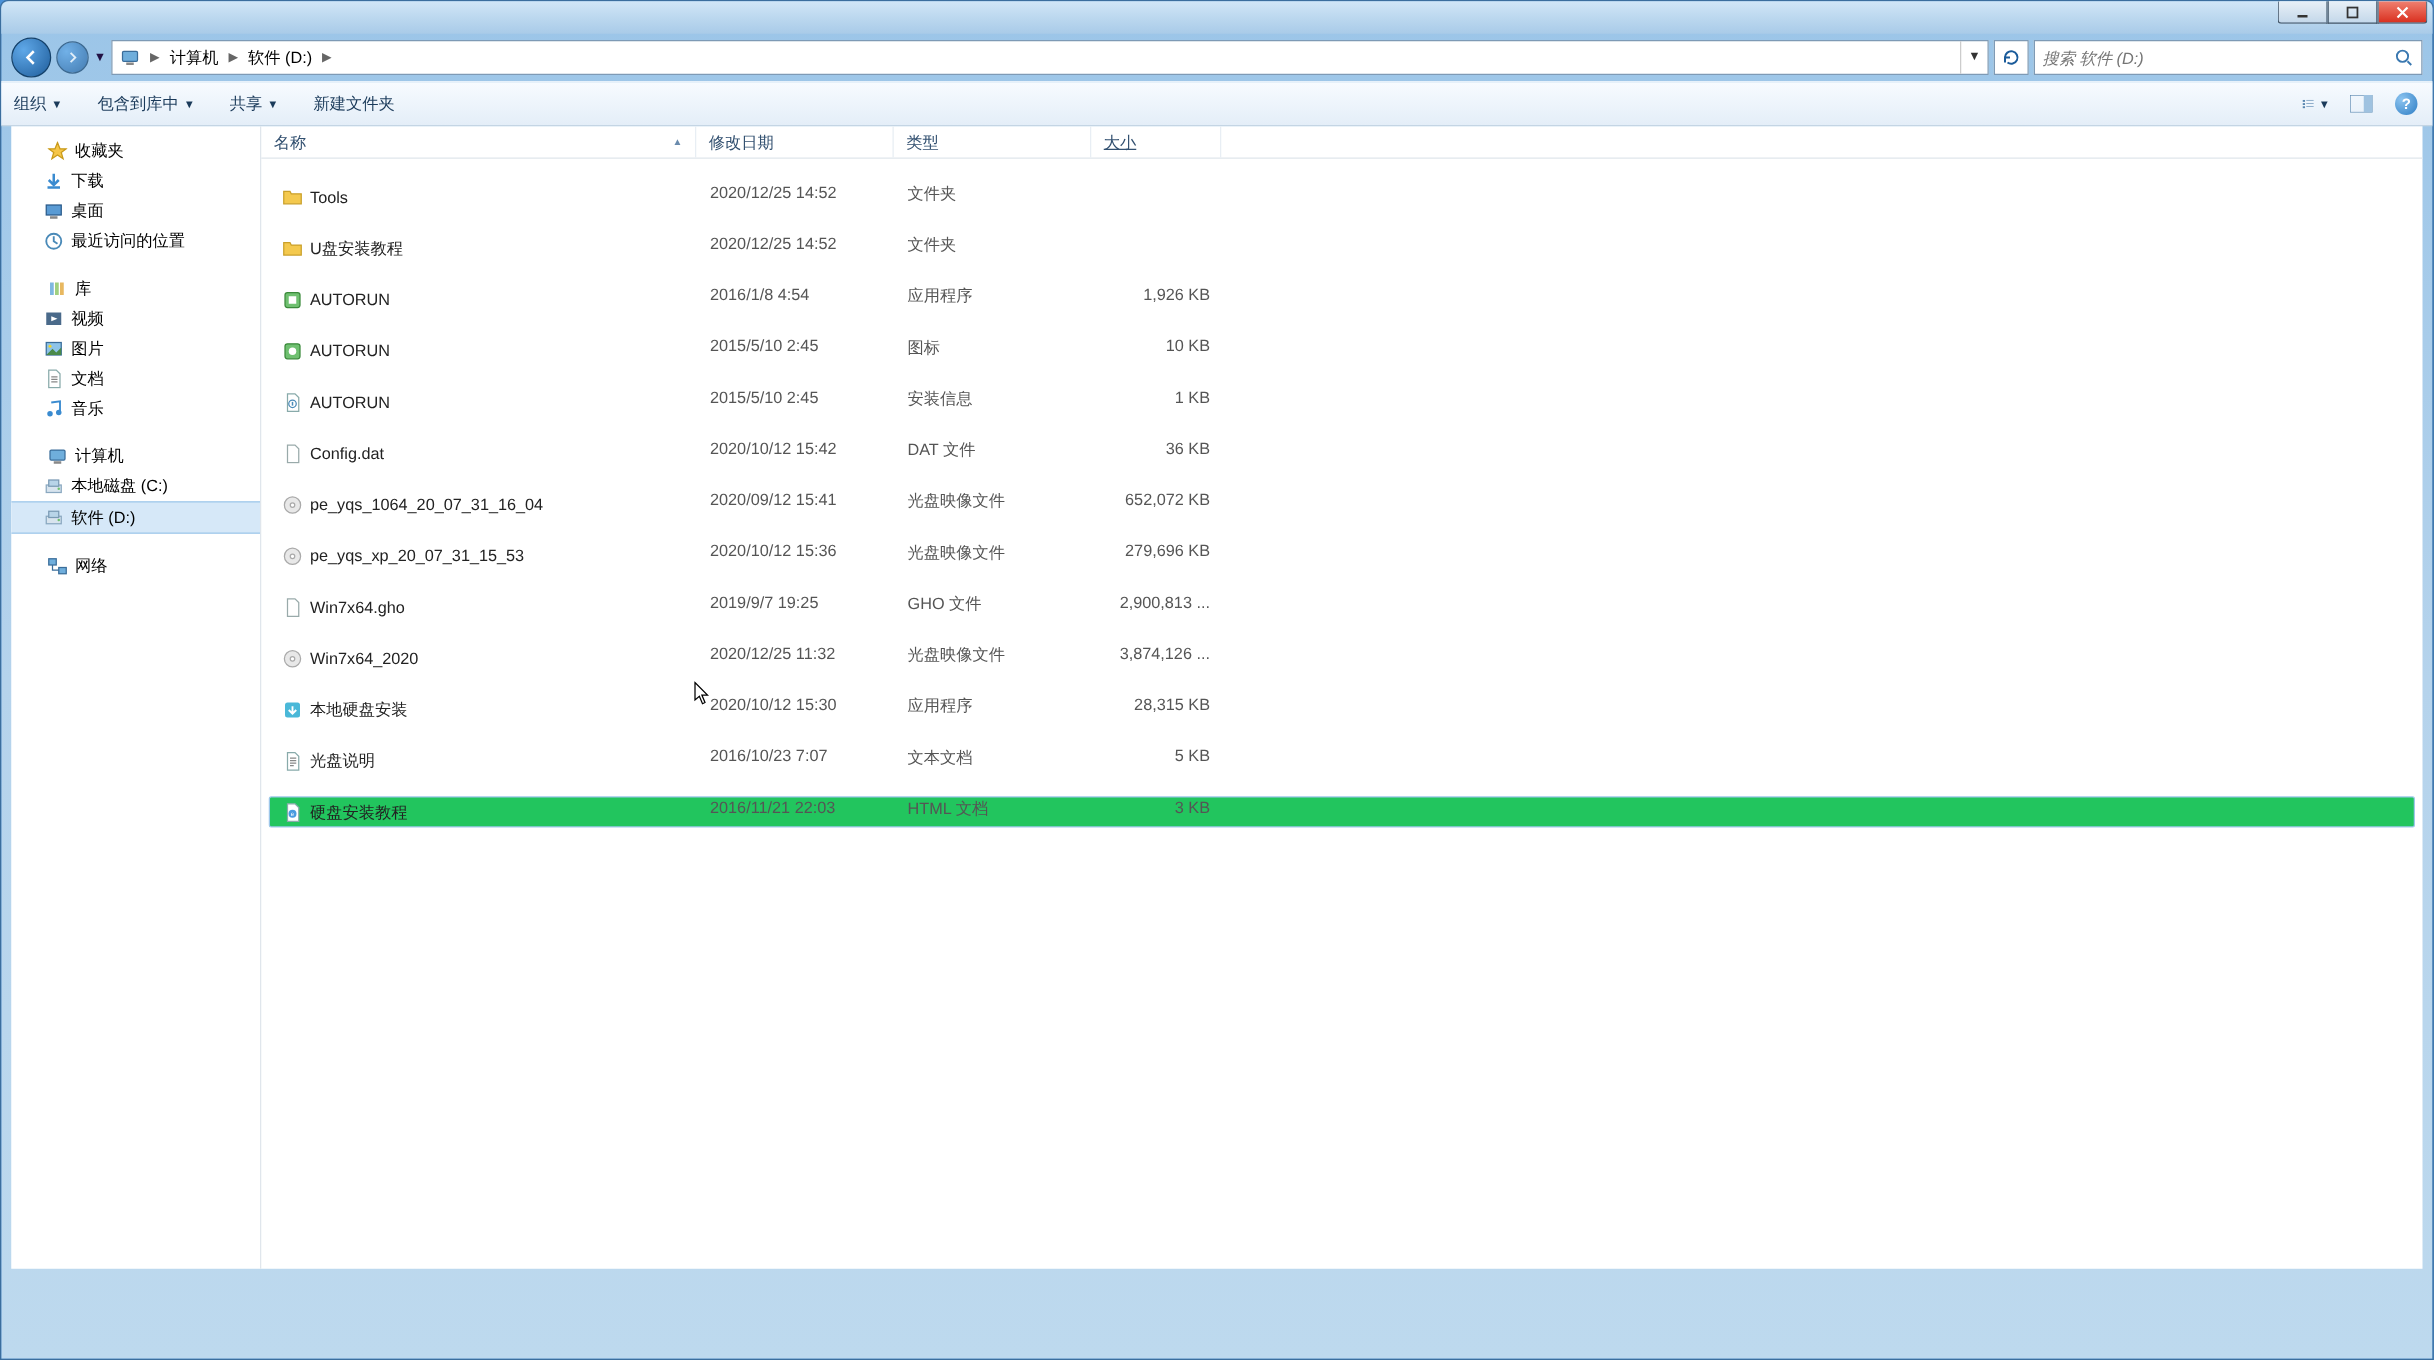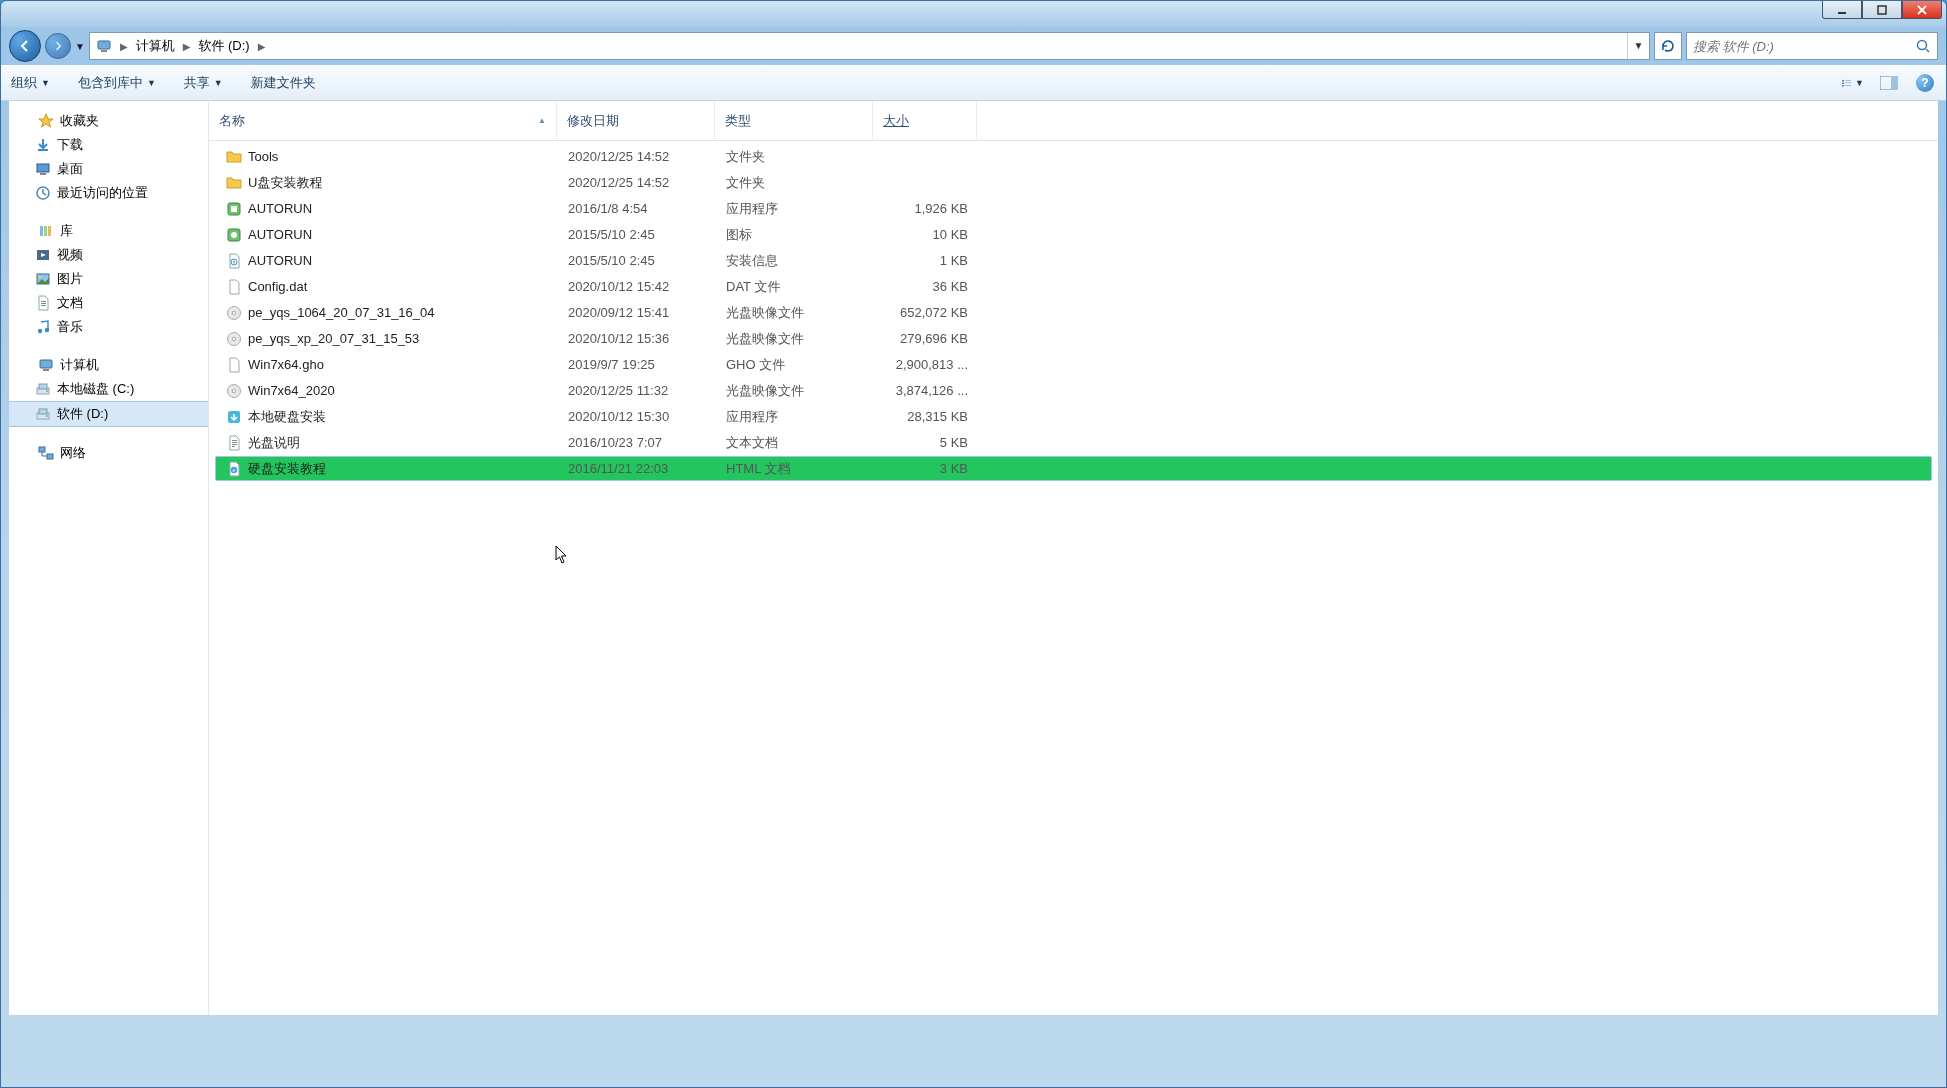--- a/index.html
+++ b/index.html
@@ -75,21 +75,21 @@
 .addr-drop { width: 22px; text-align: center; color: #333; border-left: 1px solid #ccc; height: 100%; line-height: 26px; font-size: 10px; }
 .refresh-btn {
   width: 28px; height: 28px;
   background: #fff;
   border: 1px solid #7e9ab5;
   display: flex; align-items: center; justify-content: center;
 }
 .refresh-btn svg { stroke: #1a5b9a; fill: none; }
 
 .searchbar {
-  width: 252px; height: 28px;
+  width: 311px; height: 28px;
   background: #fff;
   border: 1px solid #7e9ab5;
   display: flex; align-items: center;
   padding: 0 6px;
 }
 .searchbar input {
   flex: 1; border: none; outline: none;
   font-style: italic; color: #888; font-size: 13px;
   background: transparent;
 }
@@ -141,40 +141,39 @@
   gap: 6px;
   cursor: default;
 }
 .sb-head { padding-left: 29px; }
 .sb-item.selected { background: #d6e8f8; border: 1px solid #9ec7ea; border-left: none; border-right: none; }
 .sb-icon { width: 16px; height: 16px; display: flex; align-items: center; justify-content: center; }
 
 .content { flex: 1; display: flex; flex-direction: column; }
 .headers {
   display: flex;
-  height: 40px;
+  height: 26px;
   border-bottom: 1px solid #e0e6ec;
   font-size: 13px;
   color: #325070;
 }
 .hcol { padding: 4px 10px; border-right: 1px solid #e8eef4; display: flex; align-items: center; gap: 6px; }
 .hcol.name { width: 348px; }
 .hcol.date { width: 158px; }
 .hcol.type { width: 158px; }
 .hcol.size { width: 104px; justify-content: flex-start; text-decoration: underline; }
 .sort-ind { font-size: 8px; color: #6a8bad; }
 
 .filelist { flex: 1; overflow-y: auto; padding: 2px 0; }
 .frow {
   display: flex;
   height: 25px;
-  align-items: center;
   font-size: 13px;
   color: #222;
-  margin: 1px 6px;
+  margin: 16px 6px;
   border: 1px solid transparent;
   border-radius: 2px;
 }
 .frow.selected { background: #22c55e; border-color: #9ec7ea; }
 .fcol { padding: 0 10px; overflow: hidden; text-overflow: ellipsis; white-space: nowrap; }
 .fcol.name { width: 342px; display: flex; align-items: center; gap: 6px; }
 .fcol.date { width: 158px; color: #555; }
 .fcol.type { width: 158px; color: #555; }
 .fcol.size { width: 104px; text-align: right; color: #555; }
 .ficon { width: 16px; height: 16px; display: flex; align-items: center; justify-content: center; flex-shrink: 0; }

